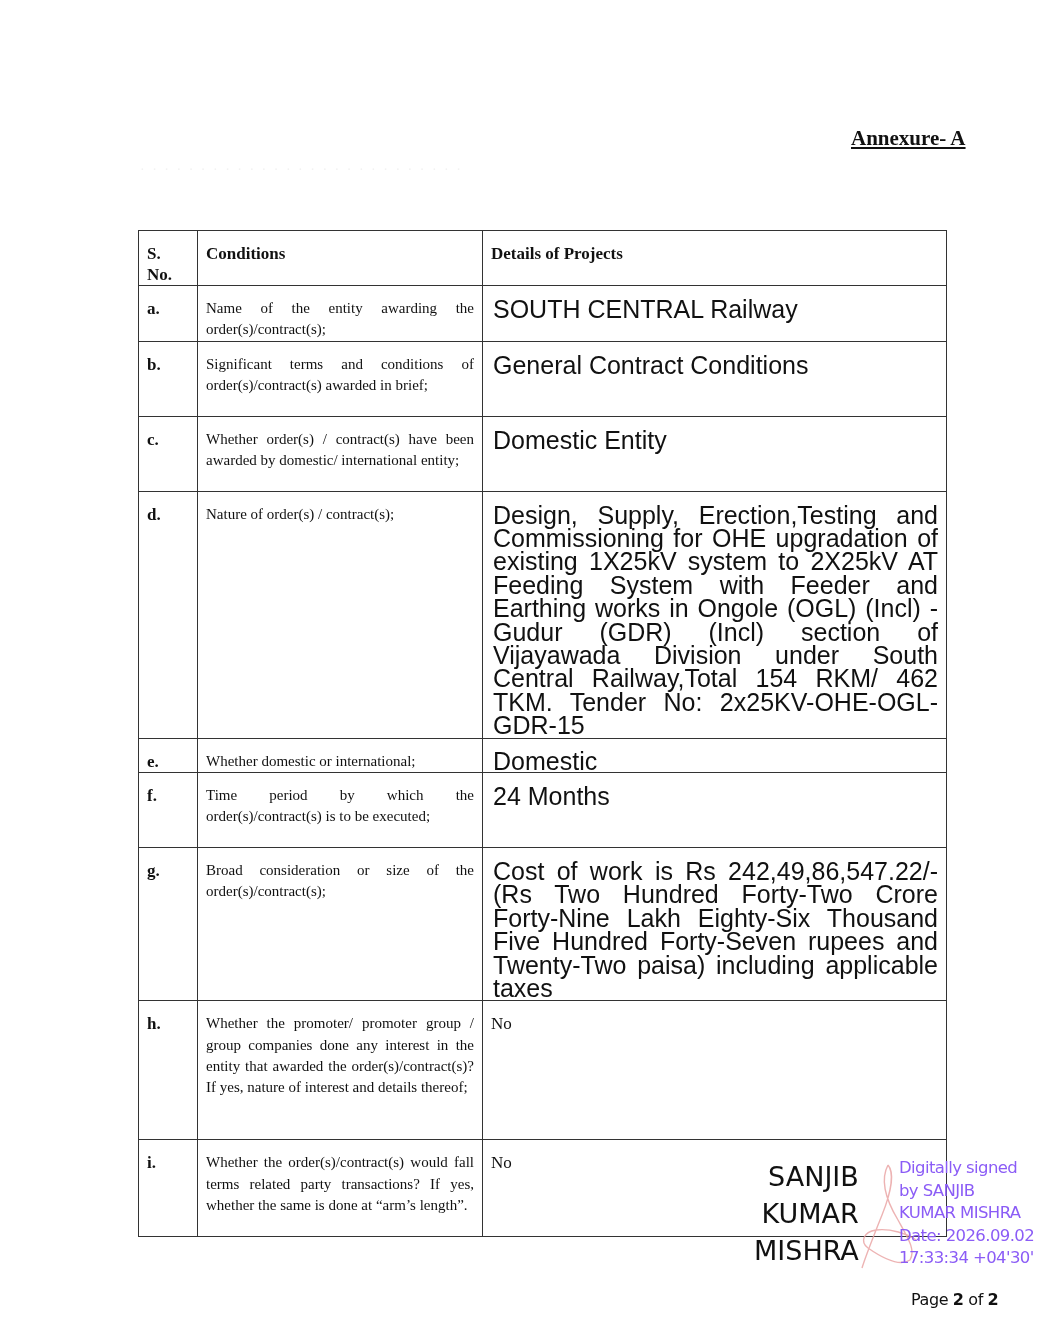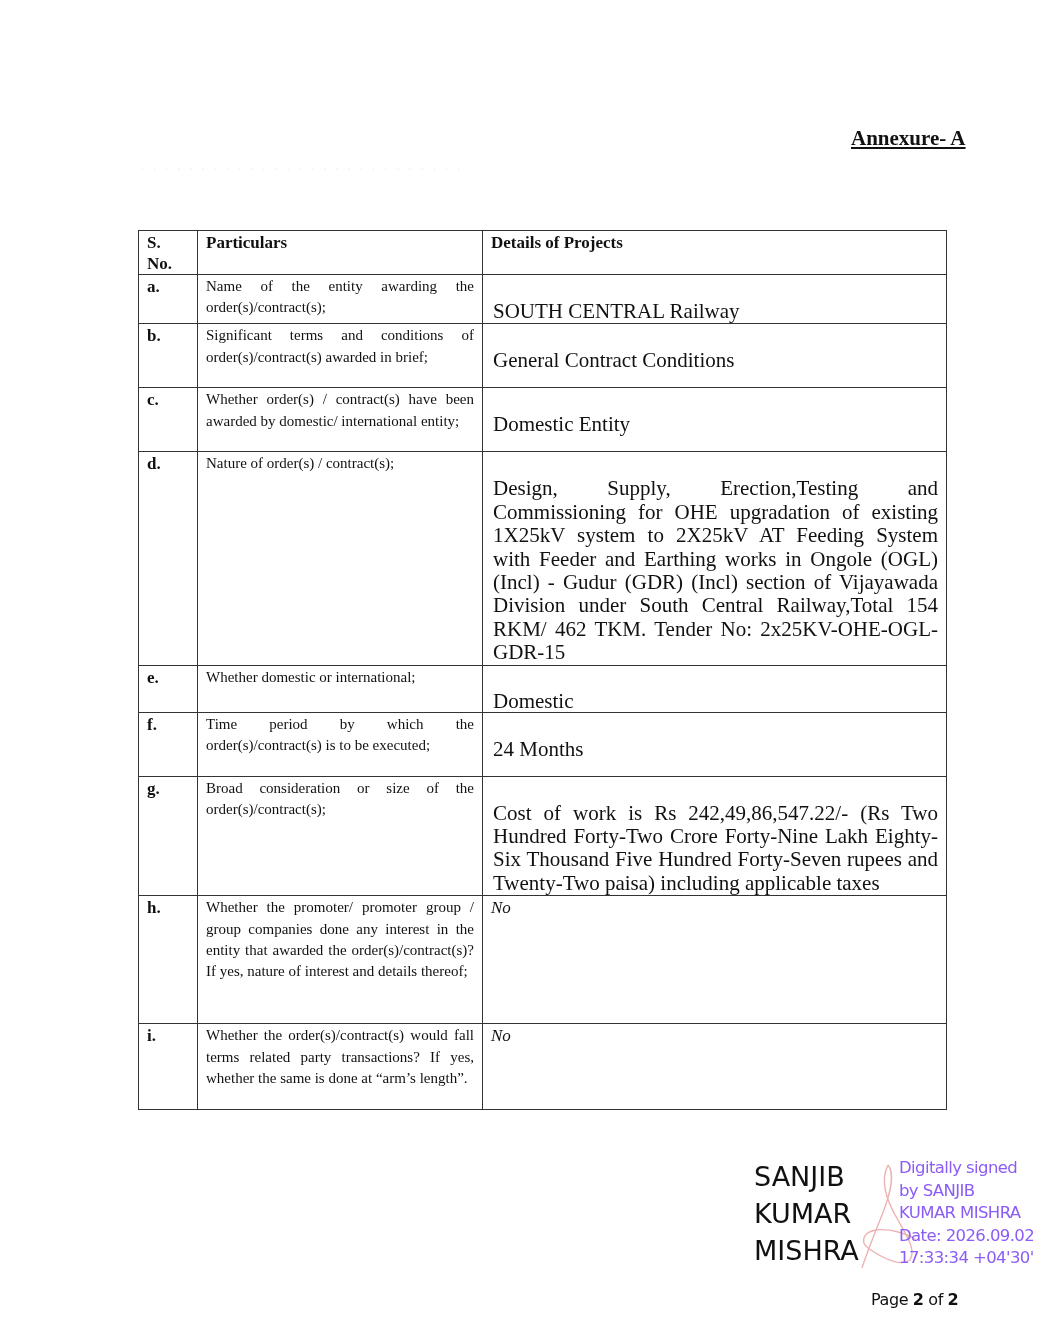--- a/index.html
+++ b/index.html
@@ -4,34 +4,34 @@
 <style>
   html, body { margin: 0; padding: 0; background: #ffffff; }
   body { width: 1054px; height: 1342px; position: relative; overflow: hidden;
          font-family: "Liberation Serif", "DejaVu Serif", serif; color: #111; }
   .annexure { position: absolute; left: 851px; top: 126px; font-weight: bold;
               font-size: 21px; text-decoration: underline; }
   .faint { position: absolute; left: 140px; top: 162px; width: 810px; height: 20px;
            color: #f2f2f2; font-size: 14px; letter-spacing: 2px; overflow: hidden; white-space: nowrap; }
   table.main { position: absolute; left: 138px; top: 230px; width: 808px;
                border-collapse: collapse; table-layout: fixed; }
-  table.main td { border: 1.5px solid #333; vertical-align: top; padding: 1px 8px 0 8px; }
+  table.main td { border: 1.5px solid #333; vertical-align: top; padding: 12px 8px 0 8px; }
   col.c1 { width: 59px; } col.c2 { width: 285px; } col.c3 { width: 464px; }
   .sno { font-weight: bold; font-size: 17px; line-height: 21px; }
   .hdr { font-weight: bold; font-size: 17px; line-height: 21px; }
   .part { font-size: 15px; line-height: 21.3px; text-align: justify; text-align-last: left; }
-  .det { font-family: Liberation Serif, serif; font-size: 21px;
-         line-height: 23.4px; text-align: justify; text-align-last: left; padding-left: 2px; margin-top: 24px; }
-  .det-plain { font-size: 17px; line-height: 21px; font-style: italic; }
+  .det { font-family: Liberation Sans, sans-serif; font-size: 25px;
+         line-height: 23.4px; text-align: justify; text-align-last: left; padding-left: 2px; }
+  .det-plain { font-size: 17px; line-height: 21px; }
   .sig-name { position: absolute; left: 754px; top: 1158px; font-family: "DejaVu Sans", sans-serif;
-              font-size: 27px; line-height: 37px; color: #111; }
+              font-size: 27px; line-height: 37px; color: #111; text-align: right; }
   .sig-info { position: absolute; left: 899px; top: 1157px; font-family: "DejaVu Sans", sans-serif;
               font-size: 16.5px; line-height: 22.5px; color: #8b5cf6; letter-spacing: -0.6px; }
   .sig-mark { position: absolute; left: 858px; top: 1160px; width: 60px; height: 110px; }
-  .page-no { position: absolute; left: 871px; top: 1290px; font-family: "DejaVu Sans", sans-serif;
+  .page-no { position: absolute; left: 911px; top: 1290px; font-family: "DejaVu Sans", sans-serif;
              font-size: 16px; color: #111; letter-spacing: -0.4px; }
   .page-no b { font-weight: bold; }
 </style>
 </head>
 <body>
 
 <div class="annexure">Annexure- A</div>
 <div class="faint">· · · ·  ·  · ·  ·    ·  ·  ·  · ·  · · ·  ·  · · ·  · ·  ·  ·  ·  · ·</div>
 
 <table class="main">
@@ -39,21 +39,21 @@
       <col class="c1">
       <col class="c2">
       <col class="c3">
     </colgroup>
   <tbody>
       <tr>
     <td style="height:40px">
           <div class="hdr">S. No.</div>
         </td>
     <td>
-          <div class="hdr">Particulars</div>
+          <div class="hdr">Conditions</div>
         </td>
     <td>
           <div class="hdr">Details of Projects</div>
         </td>
   </tr>
   <tr>
     <td style="height:42px">
           <div class="sno">a.</div>
         </td>
     <td>

